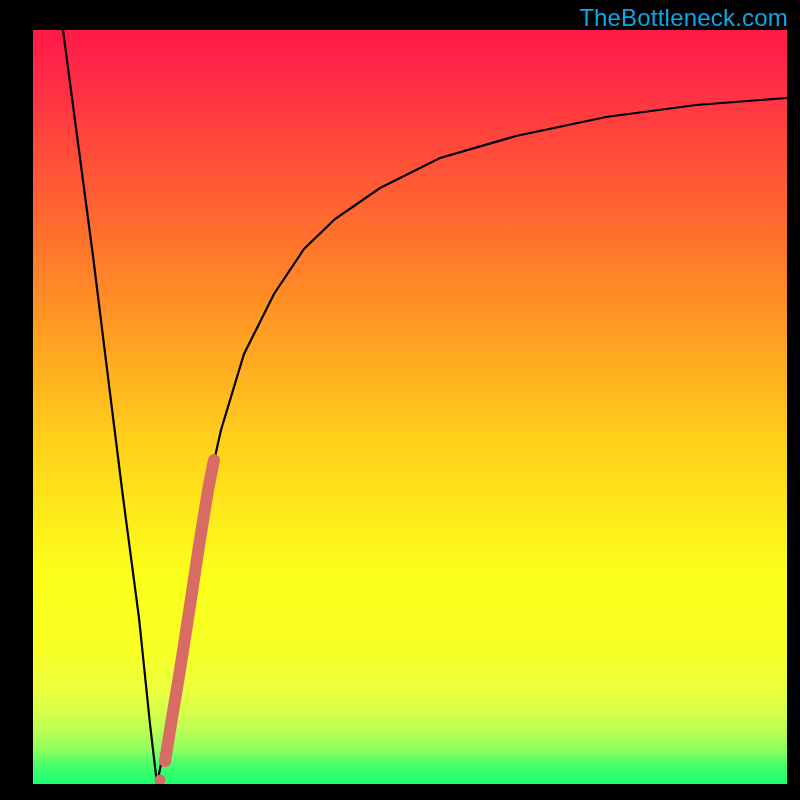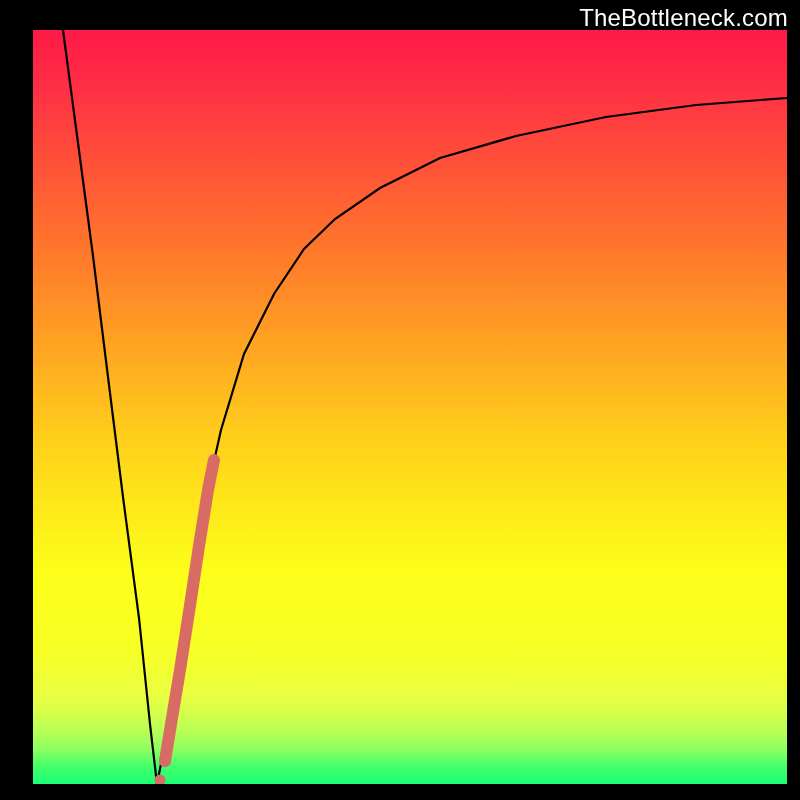--- a/index.html
+++ b/index.html
@@ -31,21 +31,21 @@
     left: 0;
     top: 0;
     width: 754px;
     height: 754px;
     pointer-events: none;
   }
   .watermark {
     position: absolute;
     right: 12px;
     top: 4px;
-    color: #ffffff;
+    color: #0ea5e9;
     font-size: 24px;
     font-weight: 500;
     letter-spacing: 0.2px;
   }
 </style>
 </head>
 <body>
 
 <div class="watermark">TheBottleneck.com</div>
 

